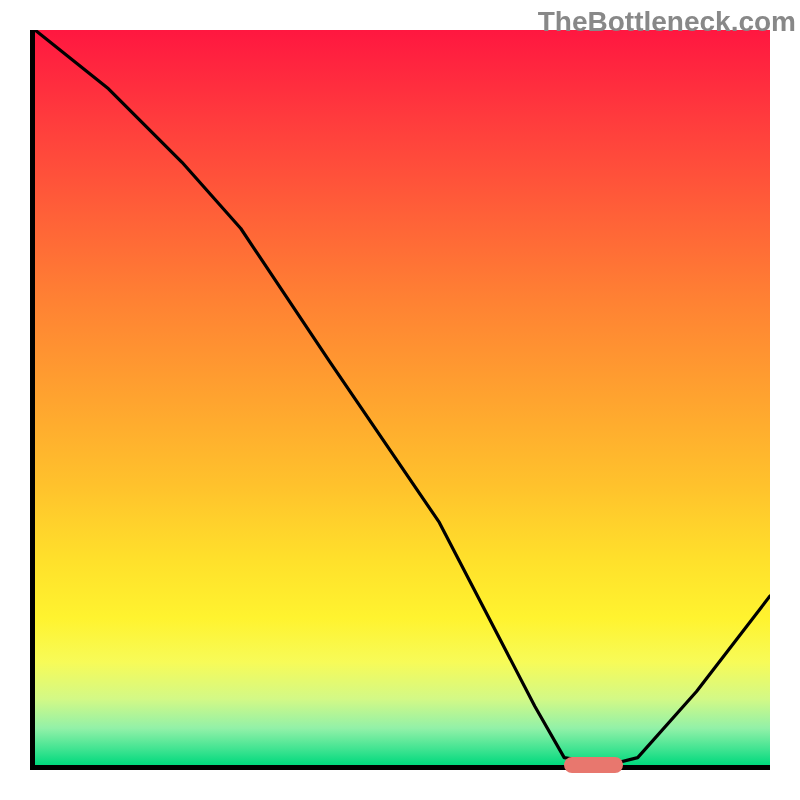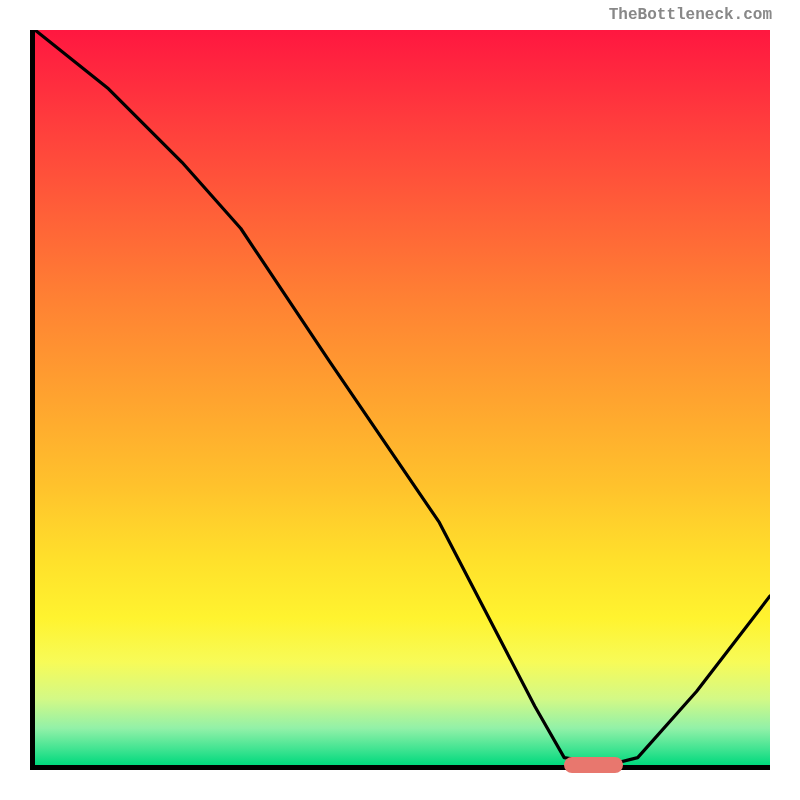--- a/index.html
+++ b/index.html
@@ -7,26 +7,25 @@
     padding: 0;
     width: 800px;
     height: 800px;
     background: #ffffff;
     font-family: Arial, sans-serif;
     position: relative;
   }
   .watermark {
     position: absolute;
     top: 6px;
-    right: 28px;
-    font-size: 16px;
+    right: 4px;
+    font-size: 28px;
     font-weight: bold;
     color: #888888;
     z-index: 10;
-    font-family: Liberation Mono, monospace;
   }
   .plot-area {
     position: absolute;
     left: 30px;
     top: 30px;
     width: 740px;
     height: 740px;
     border-left: 5px solid #000000;
     border-bottom: 5px solid #000000;
     box-sizing: border-box;

